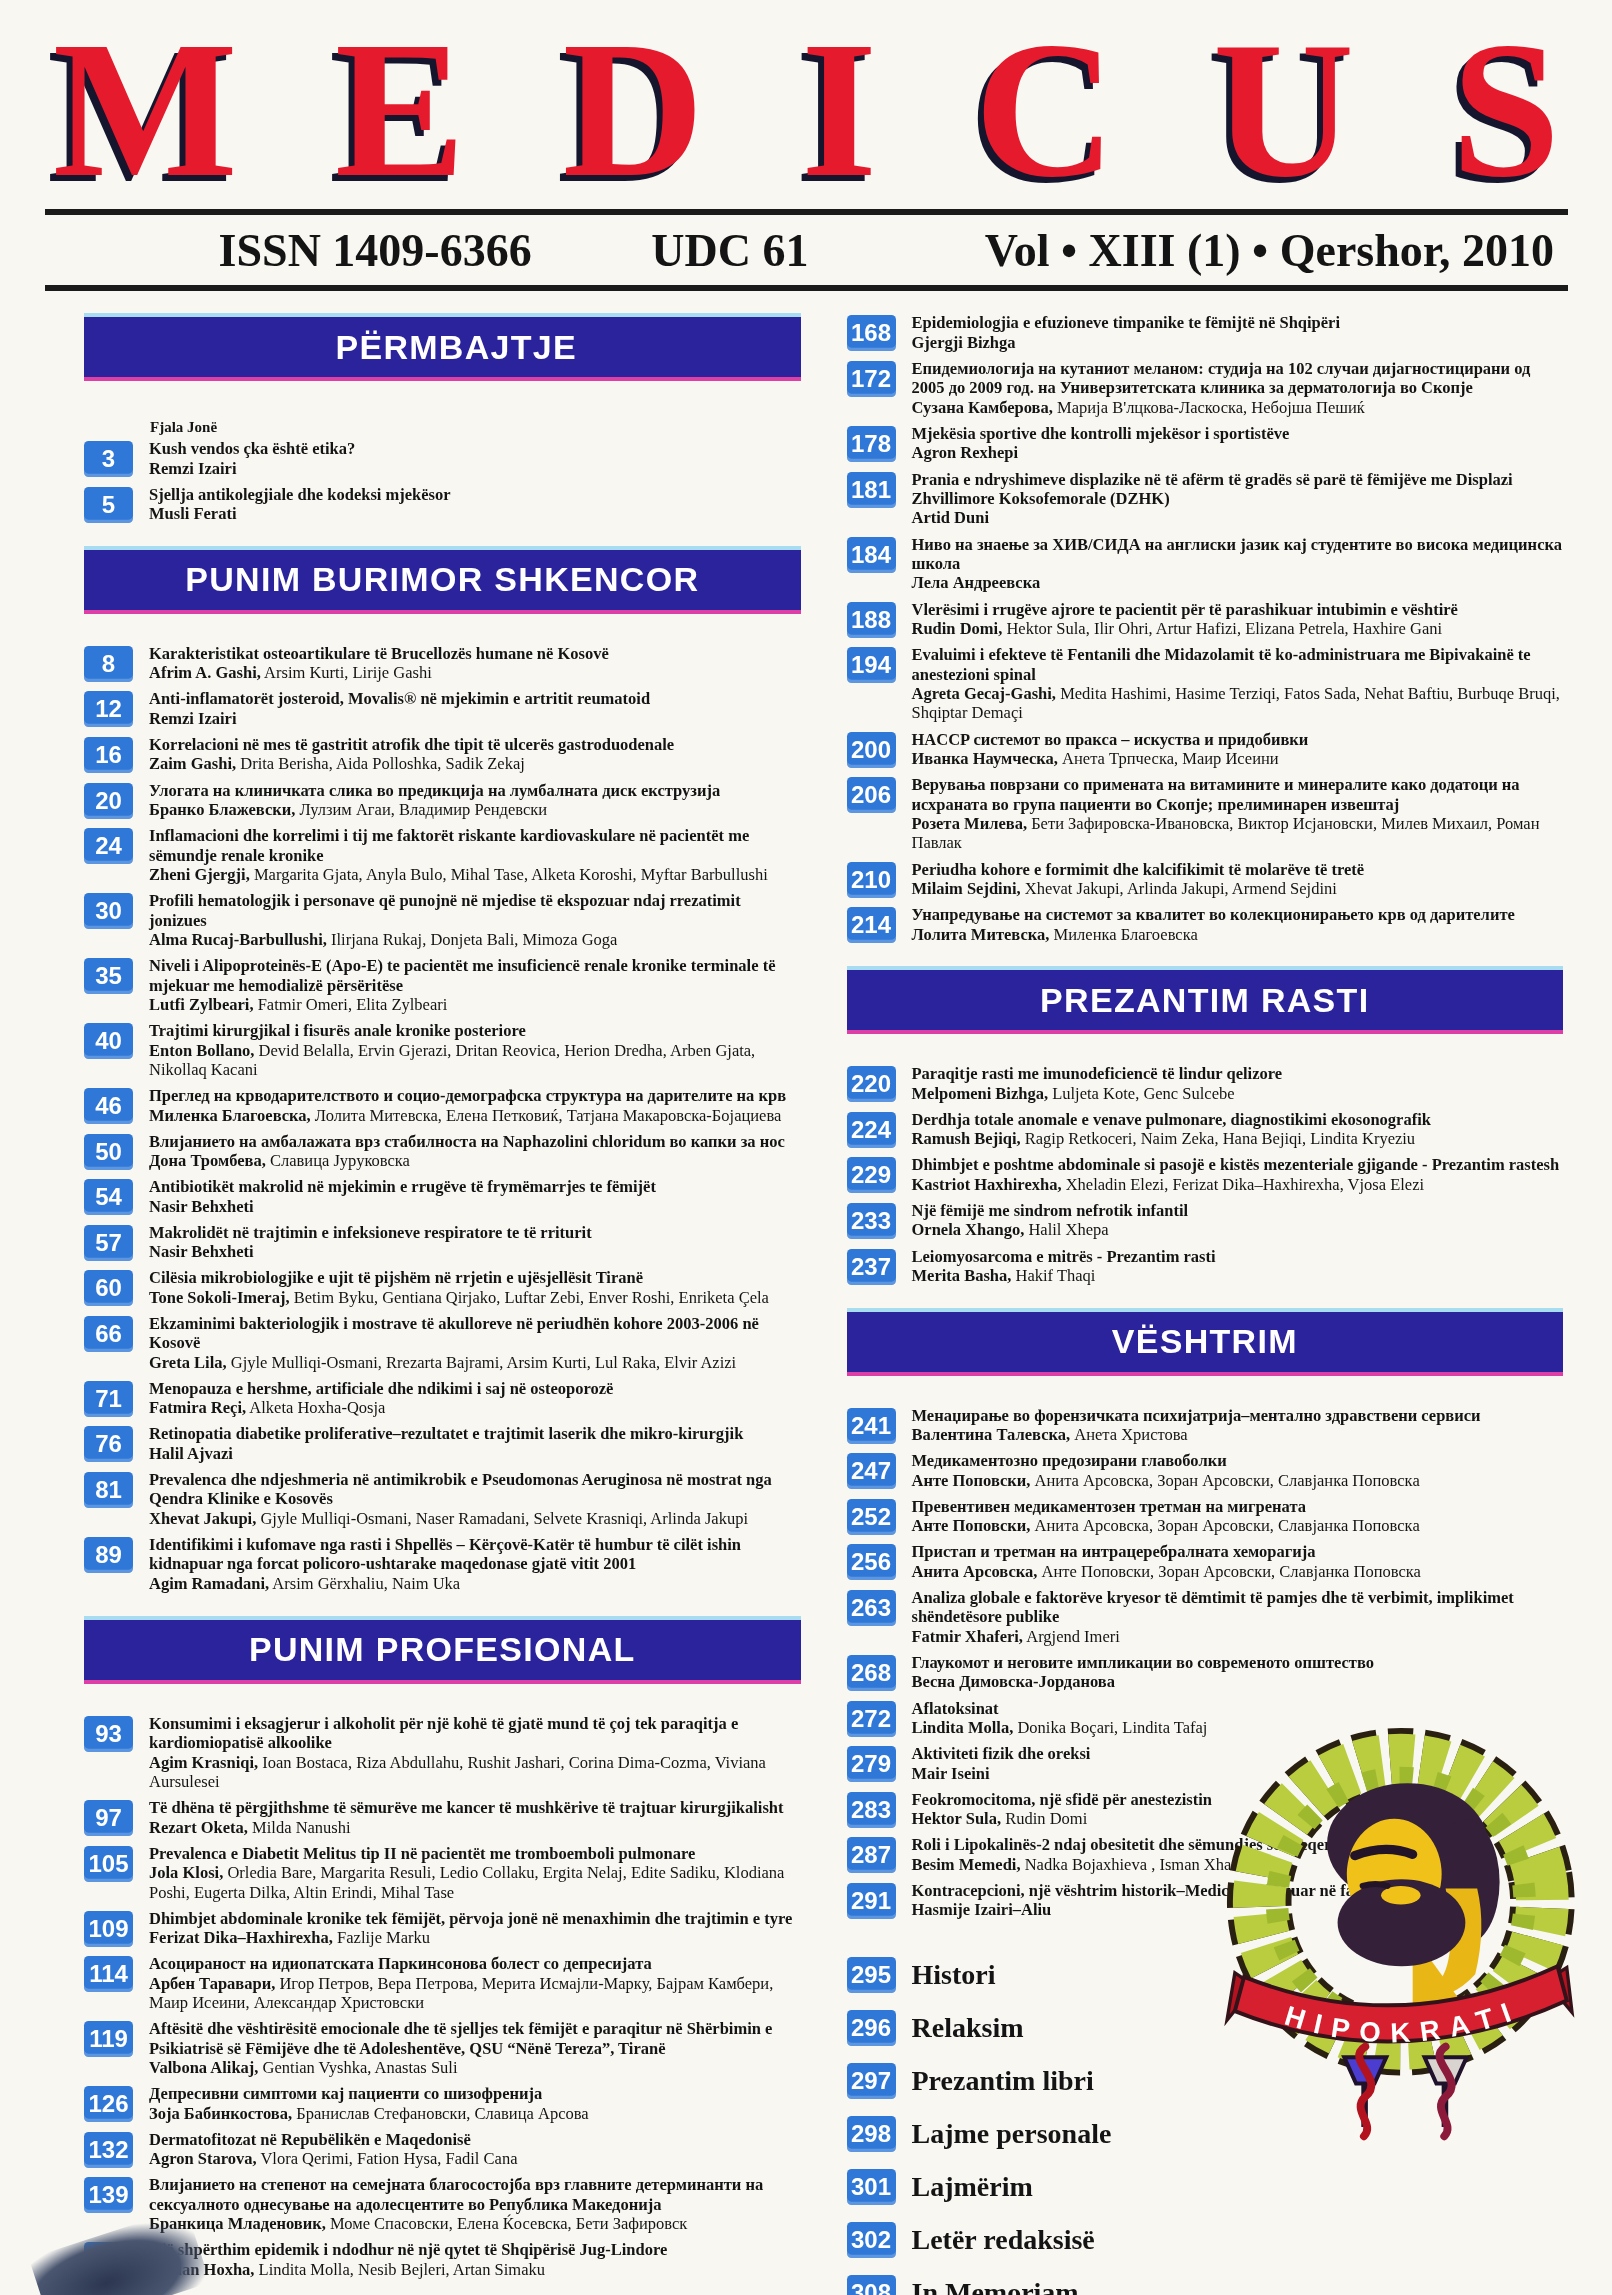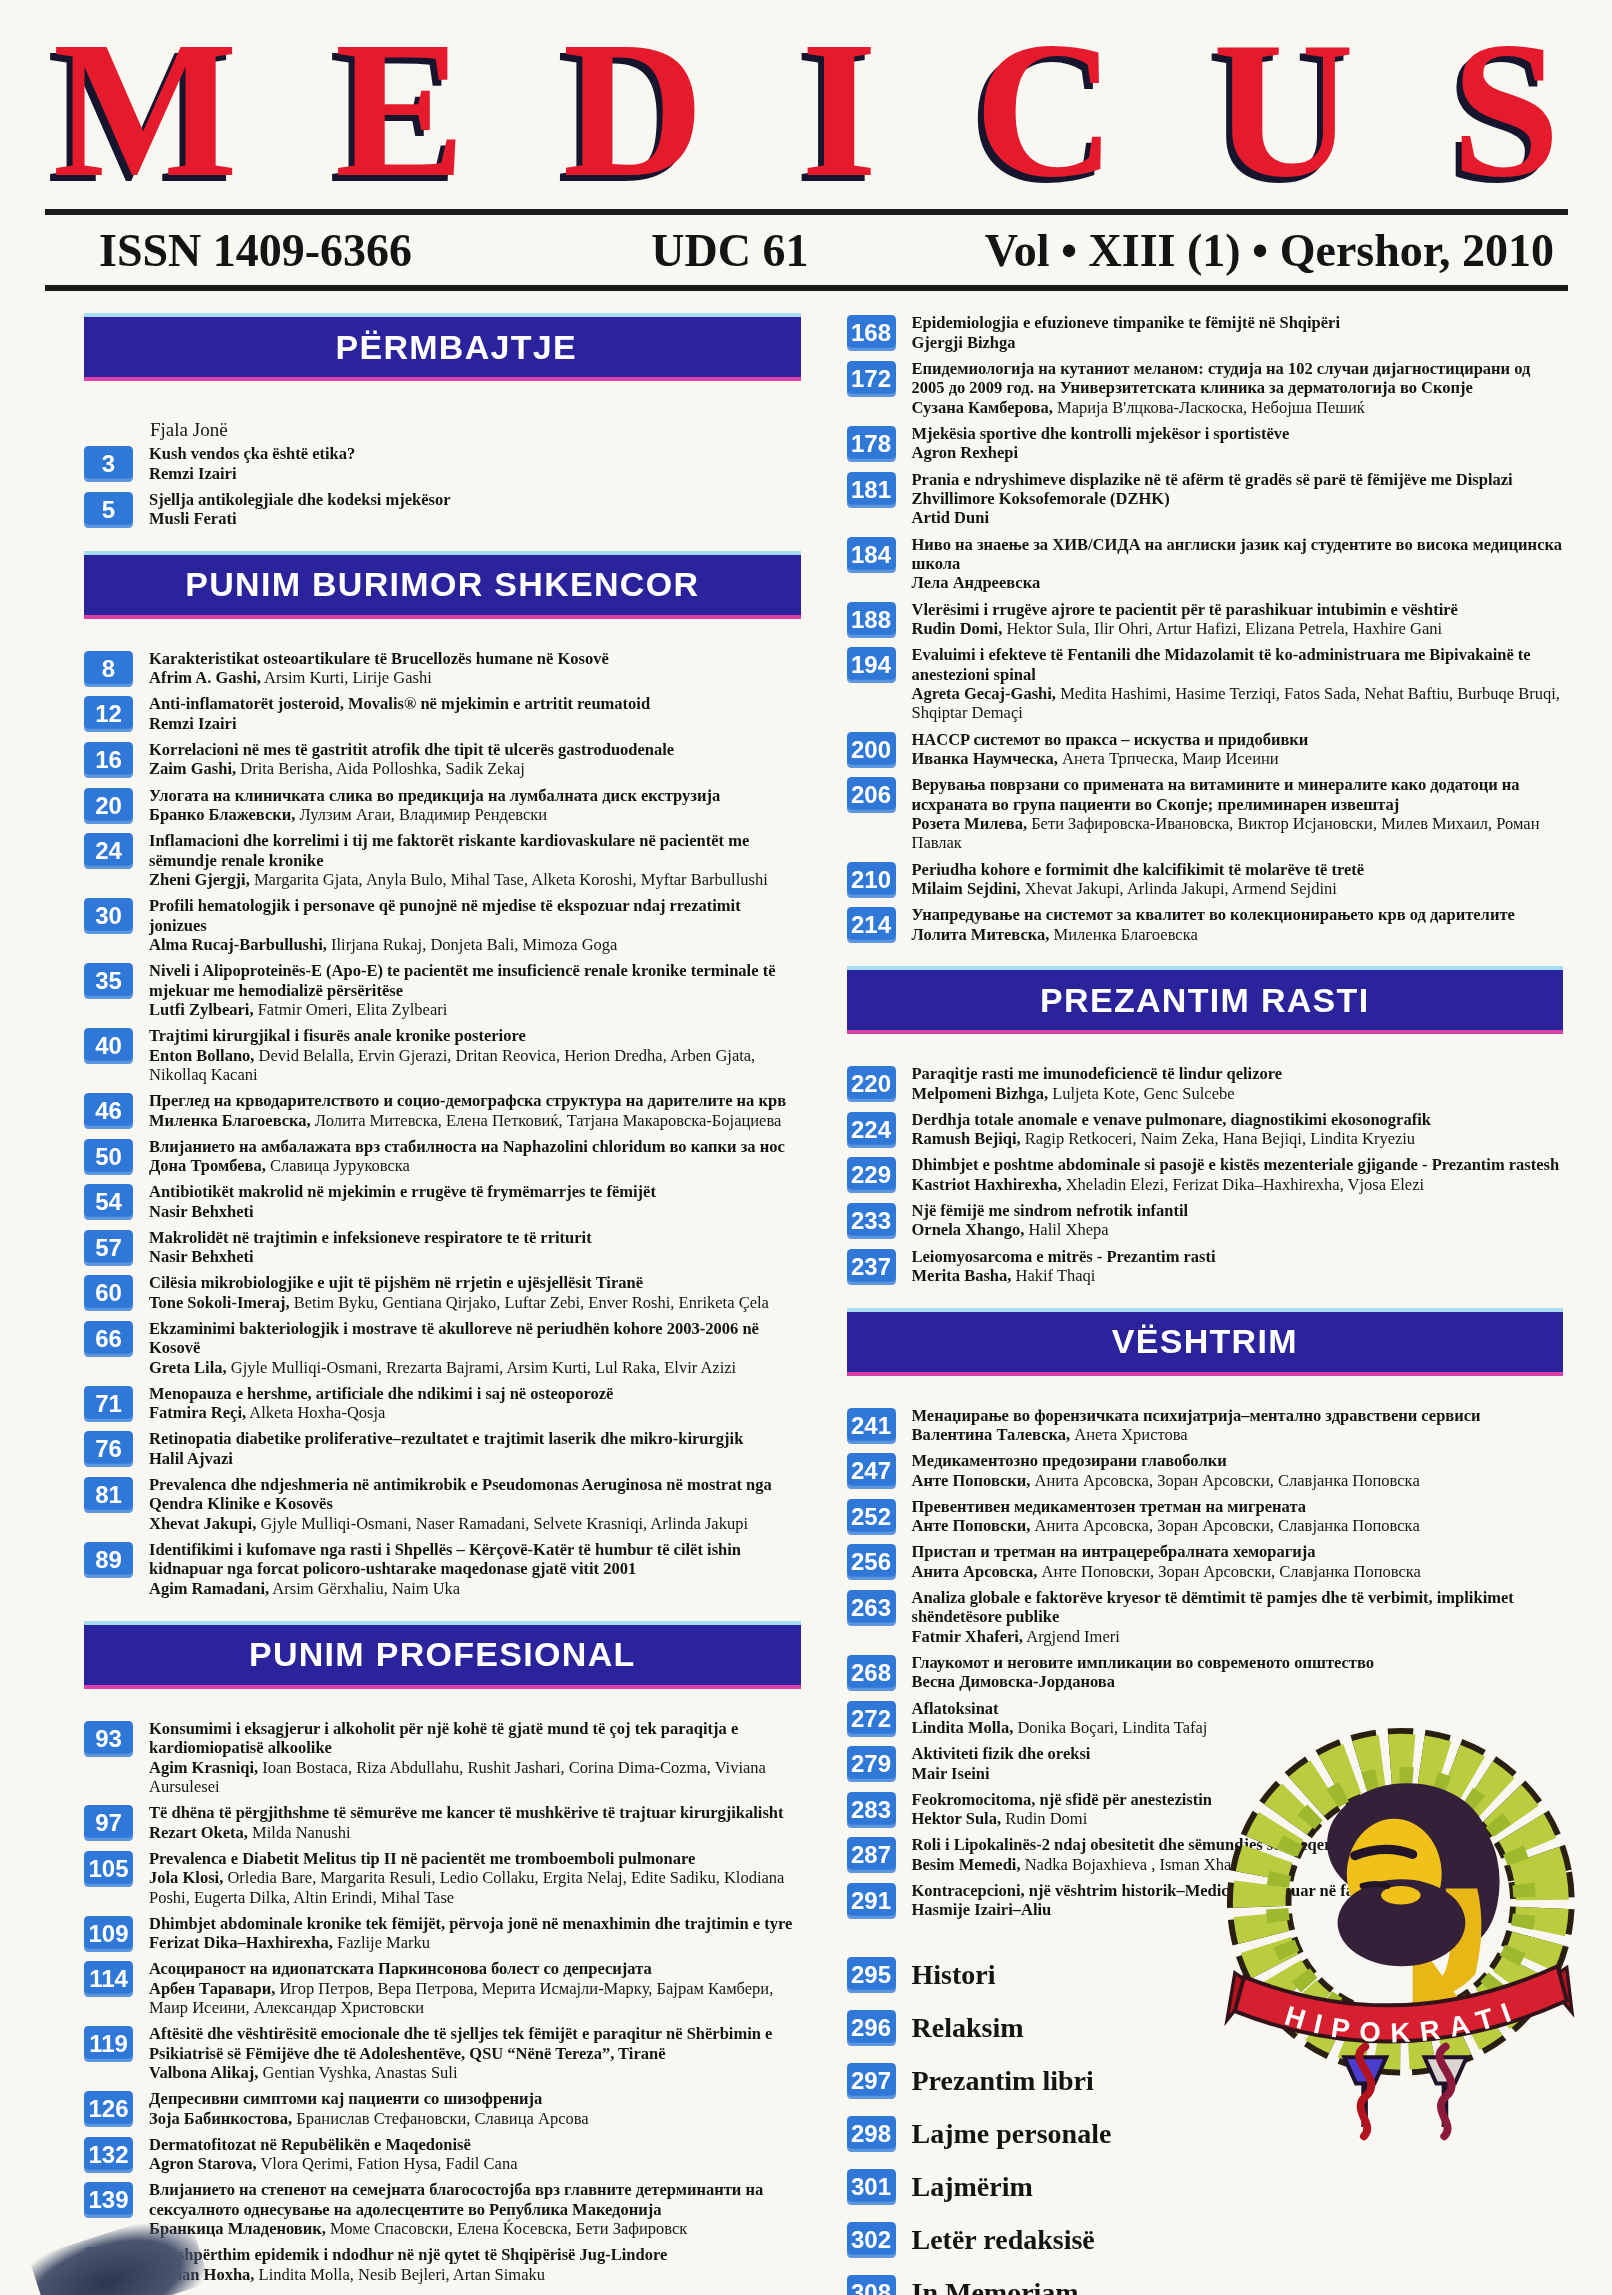--- a/index.html
+++ b/index.html
@@ -23,21 +23,21 @@
     text-shadow:-6px 6px 0 #15152e;
     white-space:nowrap;
   }
   .rule{height:6px;background:#1b1b1b;margin:0 45px;}
   .issn-row{
     display:flex;align-items:center;
     margin:9.2px 59px 8px 99px;
     font-weight:700;font-size:46px;
     font-family:"Liberation Serif", serif;
   }
-  .issn-row .left{flex:1;text-align:left;}
+  .issn-row .left{flex:1;text-align:center;}
   .issn-row .mid{flex:0 0 auto;}
   .issn-row .right{flex:1.35;text-align:right;}
   
   .columns{
     display:flex;gap:46px;
     padding:0 50px 0 84px;
     margin-top:22.4px;
     align-items:flex-start;
   }
   .col{flex:1;min-width:0;}
@@ -45,21 +45,21 @@
     background:#2b239b;
     border-top:4px solid #a8dcf0;
     border-bottom:4px solid #dc3fa6;
     color:#ffffff;
     font-family:"Liberation Sans", sans-serif;
     font-weight:700;font-size:34px;letter-spacing:1.3px;
     text-align:center;padding:10.5px 0;
     margin:22.4px 0 30px 0;
   }
   .col .banner:first-child{margin-top:0;padding-left:28px;}
-  .section-label{font-weight:400;font-size:19px;margin:38px 0 2.6px 66px;}
+  .section-label{font-weight:700;font-size:15px;margin:38px 0 2.6px 66px;}
   .entry{display:flex;gap:16px;margin-bottom:6.6px;}
   .badge{
     flex:0 0 49px;height:36px;margin-top:2px;
     background:#2f78d8;border-radius:4.6px;
     color:#fff;font-family:"Liberation Sans", sans-serif;
     font-weight:700;font-size:24px;
     display:flex;align-items:center;justify-content:center;
     box-shadow:inset 0 -3.3px 0 rgba(255,255,255,.22);
   }
   .etext{font-size:16.5px;line-height:1.18;min-width:0;}

